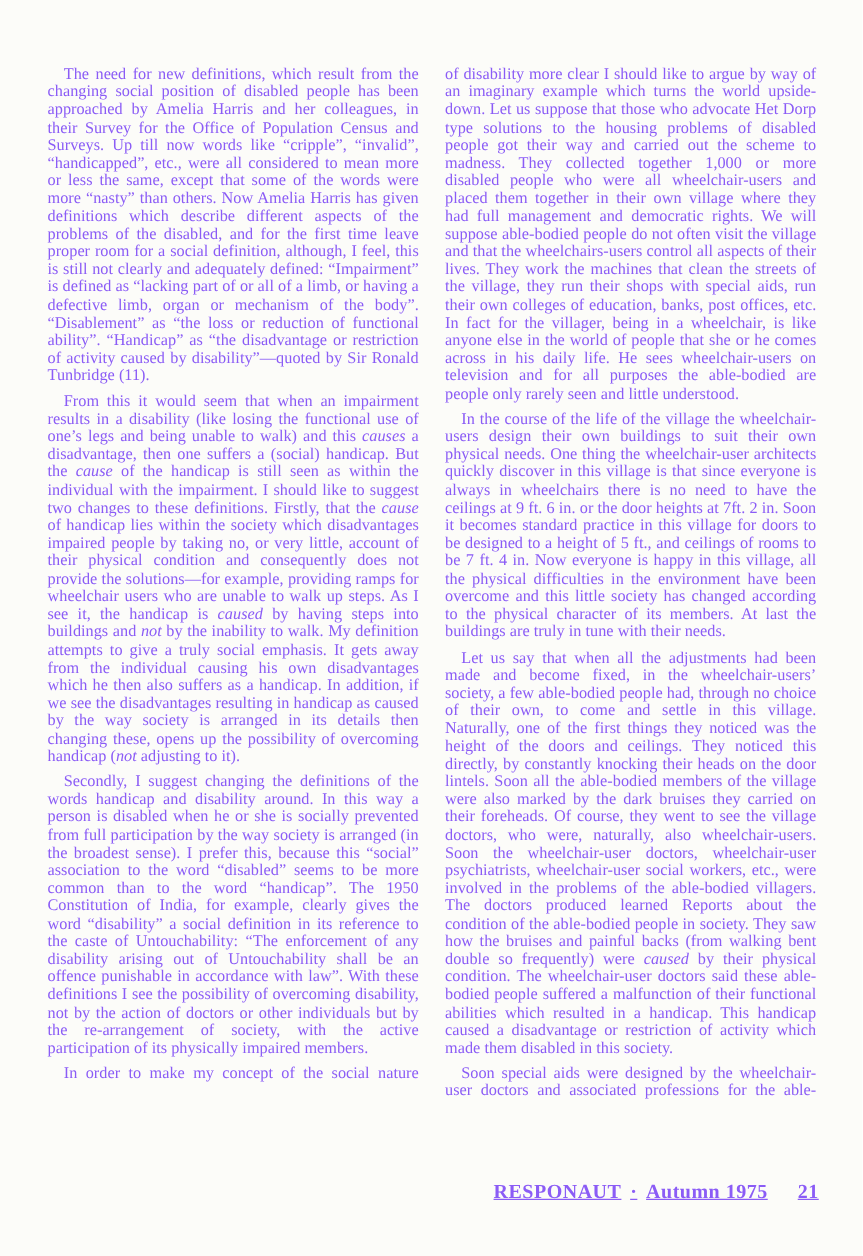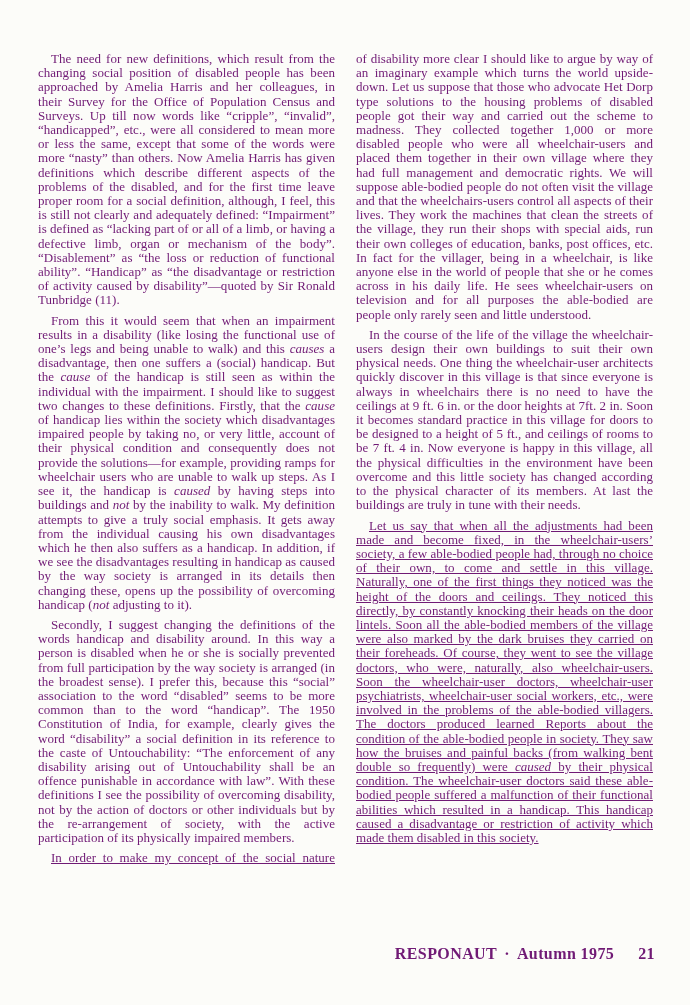--- a/index.html
+++ b/index.html
@@ -7,21 +7,21 @@
     padding: 0;
     background: #ffffff;
   }
   .page {
     position: relative;
     width: 690px;
     height: 1005px;
     background: #fcfcf9;
     overflow: hidden;
     font-family: "Liberation Serif", "DejaVu Serif", serif;
-    color: #701a75;
+    color: #8b5cf6;
   }
   .columns {
     position: absolute;
     top: 52px;
     left: 38px;
     display: flex;
     gap: 21px;
   }
   .col {
     width: 297px;
@@ -29,21 +29,20 @@
   .para {
     margin: 0 0 6px 0;
     font-size: 13px;
     line-height: 14.2px;
     text-align: justify;
     text-indent: 13px;
     letter-spacing: 0.02px;
   }
   .para:last-child {
     margin-bottom: 0;
-    text-decoration: underline;
   }
   .para.no-indent {
     text-indent: 0;
     font-family: Liberation Serif, serif;
   }
   
   .para.cont {
     text-align-last: justify;
   }
   .para i {
@@ -52,20 +51,21 @@
   }
   .footer {
     position: absolute;
     top: 945px;
     right: 35px;
     font-weight: bold;
     font-size: 16px;
     line-height: 18px;
     letter-spacing: 0.4px;
     white-space: nowrap;
+    text-decoration: underline;
   }
   .footer .sep {
     margin: 0 7px;
     font-weight: bold;
   }
   .footer .pagenum {
     margin-left: 24px;
   }
 </style>
 </head>
@@ -79,20 +79,21 @@
       <p class="para">The need for new definitions, which result from the changing social position of disabled people has been approached by Amelia Harris and her colleagues, in their Survey for the Office of Population Census and Surveys. Up till now words like “cripple”, “invalid”, “handicapped”, etc., were all considered to mean more or less the same, except that some of the words were more “nasty” than others. Now Amelia Harris has given definitions which describe different aspects of the problems of the disabled, and for the first time leave proper room for a social definition, although, I feel, this is still not clearly and adequately defined: “Impairment” is defined as “lacking part of or all of a limb, or having a defective limb, organ or mechanism of the body”. “Disablement” as “the loss or reduction of functional ability”. “Handicap” as “the disadvantage or restriction of activity caused by disability”—quoted by Sir Ronald Tunbridge (11).</p>
       <p class="para">From this it would seem that when an impairment results in a disability (like losing the functional use of one’s legs and being unable to walk) and this <i>causes</i> a disadvantage, then one suffers a (social) handicap. But the <i>cause</i> of the handicap is still seen as within the individual with the impairment. I should like to suggest two changes to these definitions. Firstly, that the <i>cause</i> of handicap lies within the society which disadvantages impaired people by taking no, or very little, account of their physical condition and consequently does not provide the solutions—for example, providing ramps for wheelchair users who are unable to walk up steps. As I see it, the handicap is <i>caused</i> by having steps into buildings and <i>not</i> by the inability to walk. My definition attempts to give a truly social emphasis. It gets away from the individual causing his own disadvantages which he then also suffers as a handicap. In addition, if we see the disadvantages resulting in handicap as caused by the way society is arranged in its details then changing these, opens up the possibility of overcoming handicap (<i>not</i> adjusting to it).</p>
       <p class="para">Secondly, I suggest changing the definitions of the words handicap and disability around. In this way a person is disabled when he or she is socially prevented from full participation by the way society is arranged (in the broadest sense). I prefer this, because this “social” association to the word “disabled” seems to be more common than to the word “handicap”. The 1950 Constitution of India, for example, clearly gives the word “disability” a social definition in its reference to the caste of Untouchability: “The enforcement of any disability arising out of Untouchability shall be an offence punishable in accordance with law”. With these definitions I see the possibility of overcoming disability, not by the action of doctors or other individuals but by the re-arrangement of society, with the active participation of its physically impaired members.</p>
       <p class="para cont">In order to make my concept of the social nature</p>
     </div>
 
     <div class="col">
       <p class="para no-indent">of disability more clear I should like to argue by way of an imaginary example which turns the world upside-down. Let us suppose that those who advocate Het Dorp type solutions to the housing problems of disabled people got their way and carried out the scheme to madness. They collected together 1,000 or more disabled people who were all wheelchair-users and placed them together in their own village where they had full management and democratic rights. We will suppose able-bodied people do not often visit the village and that the wheelchairs-users control all aspects of their lives. They work the machines that clean the streets of the village, they run their shops with special aids, run their own colleges of education, banks, post offices, etc. In fact for the villager, being in a wheelchair, is like anyone else in the world of people that she or he comes across in his daily life. He sees wheelchair-users on television and for all purposes the able-bodied are people only rarely seen and little understood.</p>
       <p class="para">In the course of the life of the village the wheelchair-users design their own buildings to suit their own physical needs. One thing the wheelchair-user architects quickly discover in this village is that since everyone is always in wheelchairs there is no need to have the ceilings at 9 ft. 6 in. or the door heights at 7ft. 2 in. Soon it becomes standard practice in this village for doors to be designed to a height of 5 ft., and ceilings of rooms to be 7 ft. 4 in. Now everyone is happy in this village, all the physical difficulties in the environment have been overcome and this little society has changed according to the physical character of its members. At last the buildings are truly in tune with their needs.</p>
       <p class="para">Let us say that when all the adjustments had been made and become fixed, in the wheelchair-users’ society, a few able-bodied people had, through no choice of their own, to come and settle in this village. Naturally, one of the first things they noticed was the height of the doors and ceilings. They noticed this directly, by constantly knocking their heads on the door lintels. Soon all the able-bodied members of the village were also marked by the dark bruises they carried on their foreheads. Of course, they went to see the village doctors, who were, naturally, also wheelchair-users. Soon the wheelchair-user doctors, wheelchair-user psychiatrists, wheelchair-user social workers, etc., were involved in the problems of the able-bodied villagers. The doctors produced learned Reports about the condition of the able-bodied people in society. They saw how the bruises and painful backs (from walking bent double so frequently) were <i>caused</i> by their physical condition. The wheelchair-user doctors said these able-bodied people suffered a malfunction of their functional abilities which resulted in a handicap. This handicap caused a disadvantage or restriction of activity which made them disabled in this society.</p>
+      <p class="para cont">Soon special aids were designed by the wheelchair-user doctors and associated professions for the able-</p>
     </div>
 
   </div>
 
   <div class="footer">
     <span>RESPONAUT</span><span class="sep">·</span><span>Autumn 1975</span><span class="pagenum">21</span>
   </div>
 
 </div>
 

